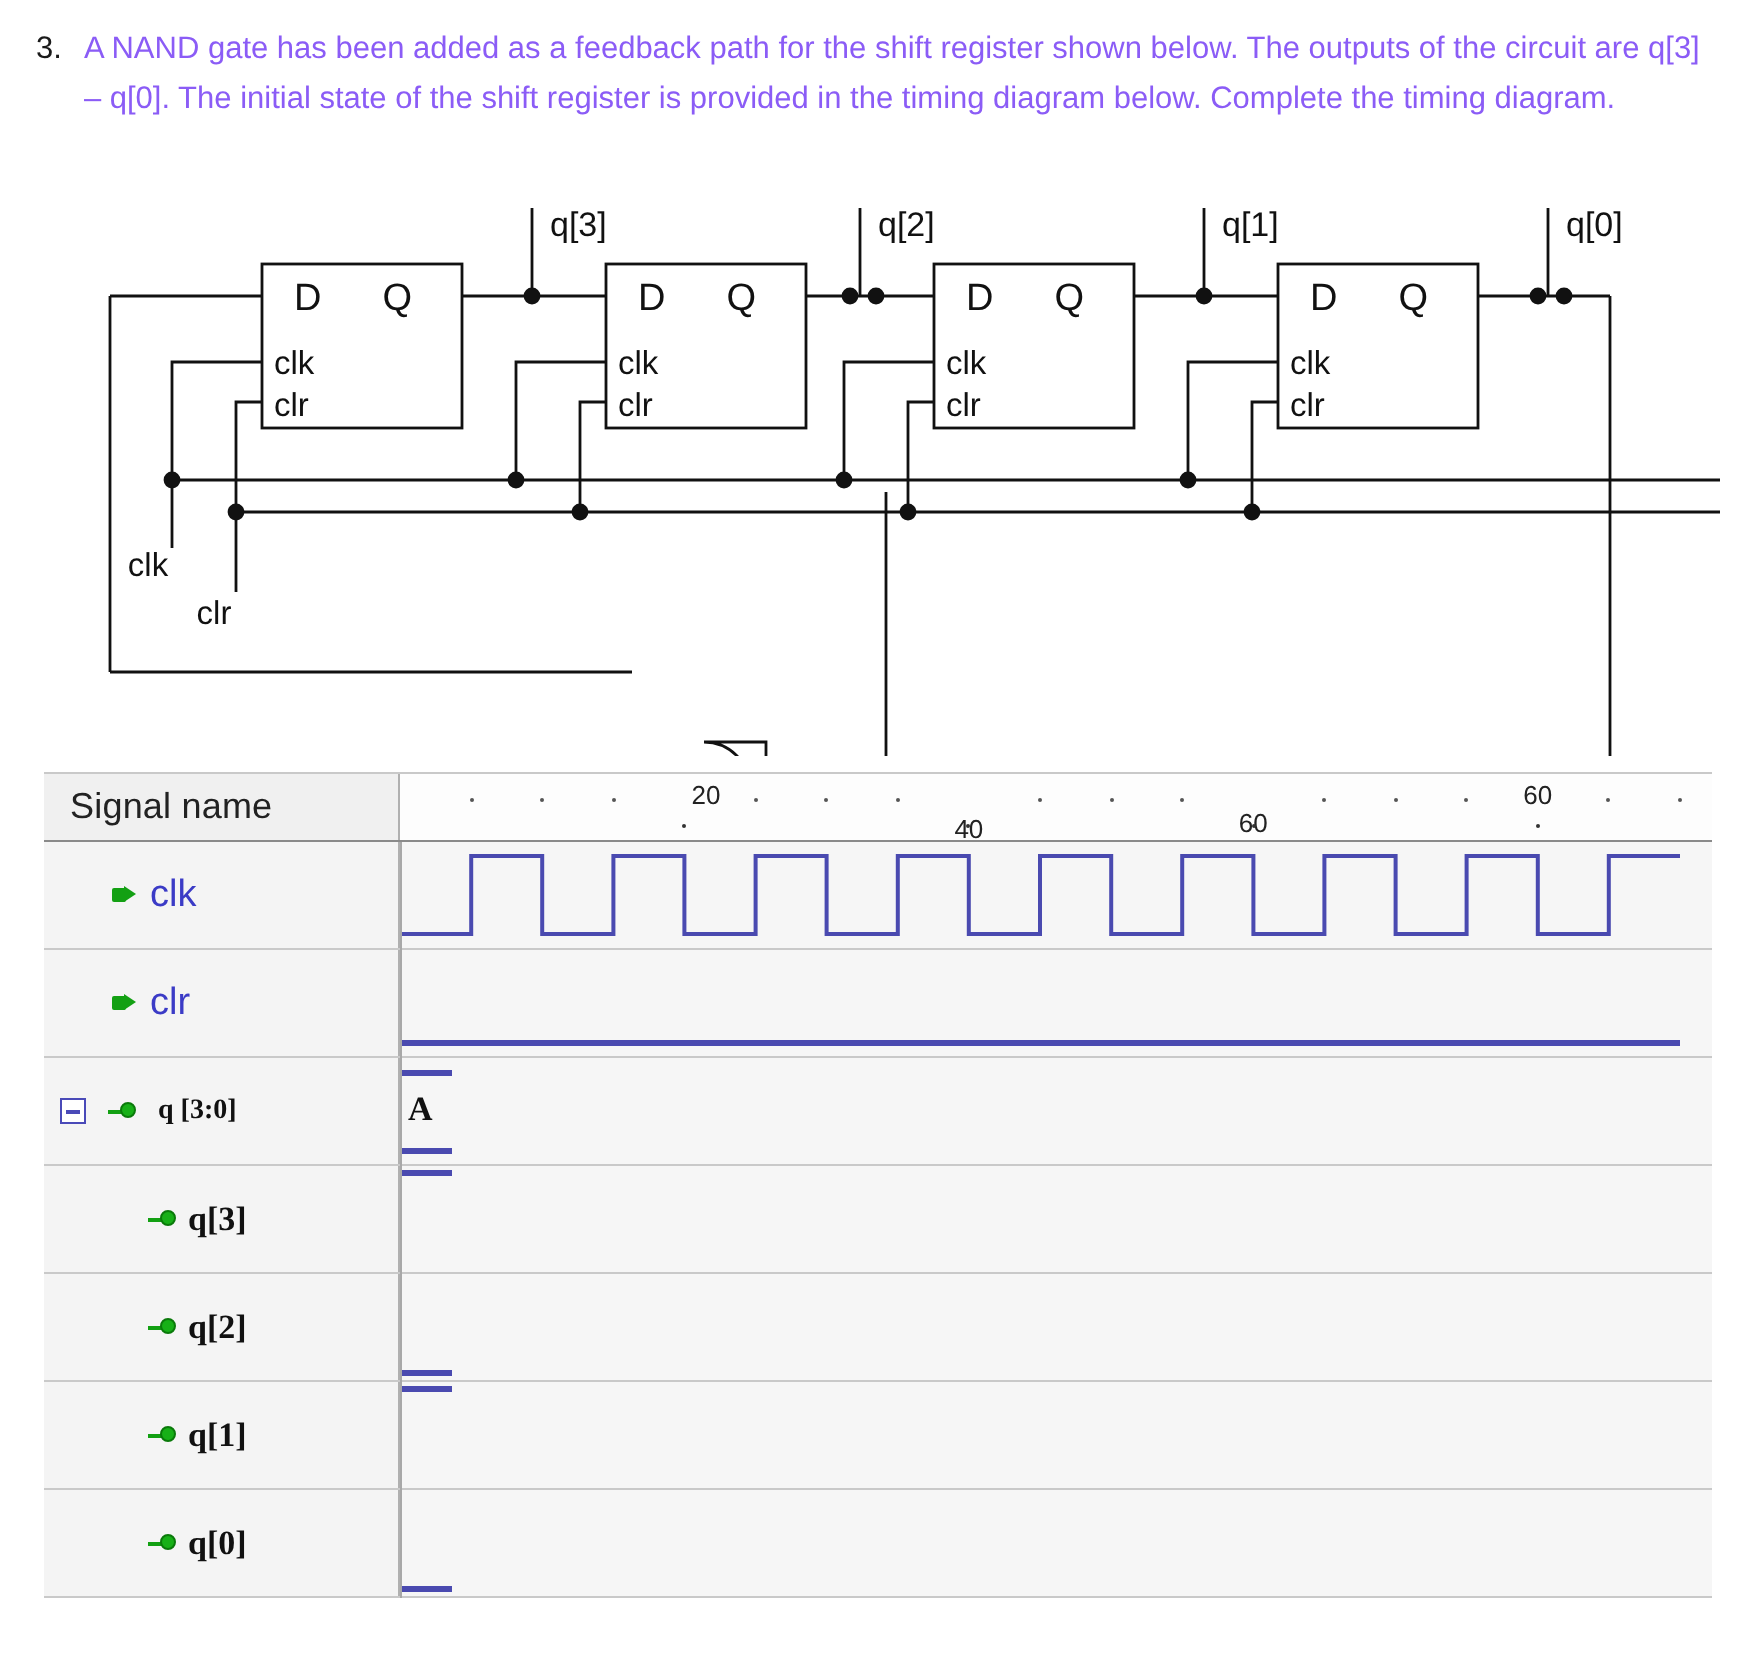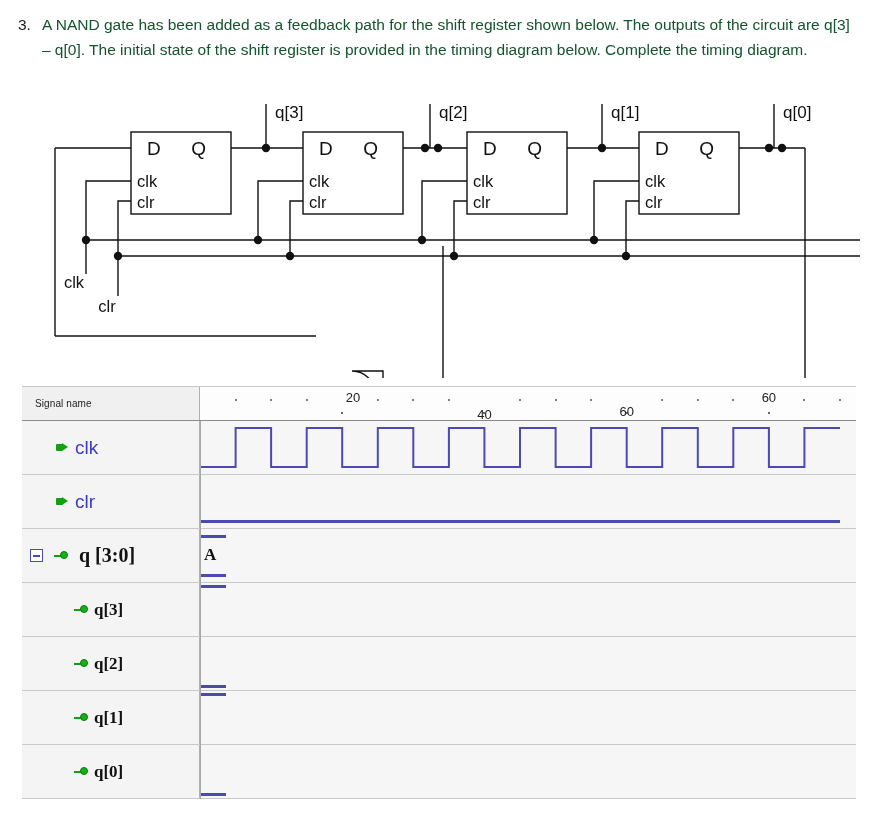--- a/index.html
+++ b/index.html
@@ -27,21 +27,21 @@
   }
   #question .q-number {
     font-size: 15.5px;
     color: #1a1a1a;
     line-height: 1.62;
     flex: 0 0 auto;
     padding-right: 11px;
   }
   #question .q-body {
     font-size: 15.5px;
-    color: #14532d;
+    color: #8b5cf6;
     line-height: 1.62;
     flex: 1 1 auto;
   }
 
   
   #circuit {
     position: absolute;
     left: 0; top: 96px;
     width: 878px;
     height: 282px;
@@ -91,39 +91,39 @@
     position: absolute;
     left: 178px; top: 0;
     right: 0;
     height: 100%;
     background: #f6f6f6;
     overflow: hidden;
   }
   .tl-row.hdr .tl-wave { background: #fdfdfd; }
 
   .hdr-title {
-    font-size: 10px;
+    font-size: 18px;
     color: #222;
     padding-left: 13px;
     letter-spacing: .1px;
   }
 
   .sig-row-label {
     display: flex;
     align-items: center;
     gap: 6px;
     font-size: 19px;
     color: #3b3bc6;
     white-space: nowrap;
   }
   .sig-row-label.bus {
     color: #111;
     font-family: "Liberation Serif", serif;
     font-weight: bold;
-    font-size: 20px;
+    font-size: 14px;
     gap: 11px;
   }
   .sig-row-label.child {
     color: #111;
     font-family: "Liberation Serif", serif;
     font-weight: bold;
     font-size: 17px;
   }
 
   .in-marker {

